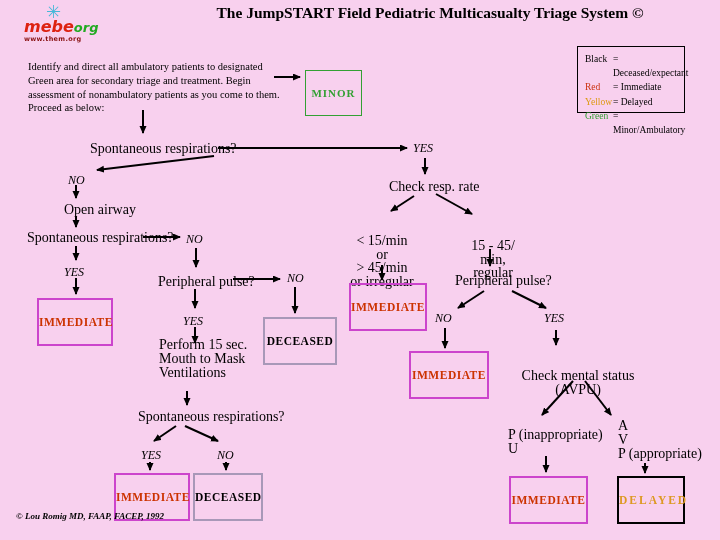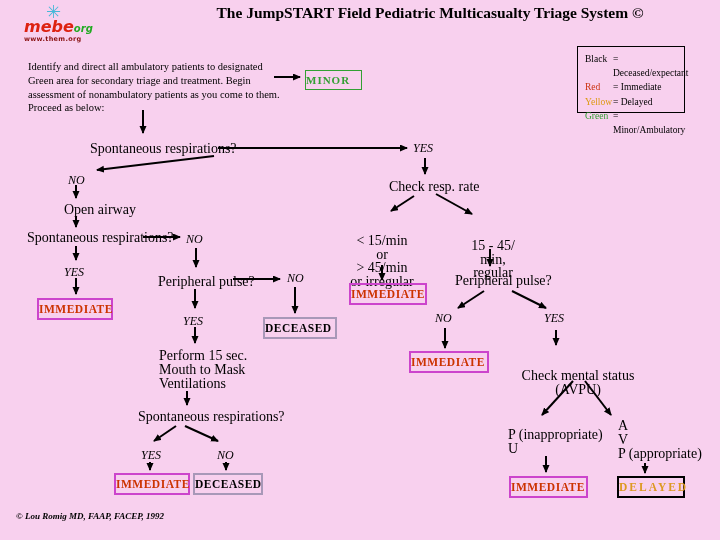--- a/index.html
+++ b/index.html
@@ -3,41 +3,41 @@
 <meta charset="utf-8">
 <style>
   html,body{margin:0;padding:0;}
   .page{position:relative;width:720px;height:540px;background:var(--background,#f8d0ee);
         font-family:"Liberation Serif","DejaVu Serif",serif;color:#000;overflow:hidden;}
   .abs{position:absolute;}
   .title{font-weight:bold;font-size:15.5px;text-align:center;}
   .node{position:absolute;font-size:14px;white-space:nowrap;}
   .pre{white-space:pre-line;}
   .yn{position:absolute;font-style:italic;font-size:12px;}
-  .bx{position:absolute;font-weight:bold;font-size:11.5px;letter-spacing:.5px;padding:3px 0;}
+  .bx{position:absolute;text-align:center;font-weight:bold;font-size:11.5px;letter-spacing:.5px;padding:16px 0;}
   .bx-imm{color:var(--immediate-text,#cc3300);border:2px solid var(--immediate-border,#cc44cc);}
   .bx-dec{color:var(--deceased-text,#000);border:2px solid var(--deceased-border,#a898b8);}
   .bx-del{color:var(--delayed-text,#dd9922);border:2px solid var(--delayed-border,#000);letter-spacing:2px;}
   .bx-minor{color:var(--minor-green,#33a033);border:1px solid var(--minor-green,#33a033);
             font-size:11px;letter-spacing:1px;font-weight:bold;}
   .legend{position:absolute;left:577px;top:46px;width:108px;height:67px;border:1px solid #000;
           padding:5px 4px 4px 7px;font-size:9.5px;line-height:14.2px;box-sizing:border-box;}
   .lg-row{display:flex;}
   .lg-color{width:28px;flex:none;}
   .lg-red{color:var(--legend-red,#cc3311);}
   .lg-yellow{color:var(--legend-yellow,#dd9911);}
   .lg-green{color:var(--legend-green,#33a033);}
   .intro{position:absolute;left:28px;top:60px;font-size:10.5px;line-height:13.8px;}
   .arrows{position:absolute;left:0;top:0;}
   .arrows line{stroke:#000;stroke-width:2;}
   .logo{position:absolute;left:24px;top:3px;line-height:1;}
   .logo-star{margin-left:22px;font-size:18px;color:var(--logo-star,#45b8d8);}
   .logo-name{font-family:"DejaVu Sans",sans-serif;font-weight:bold;font-style:italic;font-size:16px;
              color:var(--logo-name,#dd2211);margin-top:-2px;}
-  .logo-org{font-size:10px;color:var(--logo-org,#22aa22);}
+  .logo-org{font-size:13px;color:var(--logo-org,#22aa22);}
   .logo-site{font-size:6.5px;font-weight:bold;color:var(--logo-site,#881111);
              font-family:"DejaVu Sans",sans-serif;margin-top:1px;letter-spacing:.3px;}
   .copyright{position:absolute;left:16px;top:511px;font-size:9px;font-style:italic;font-weight:bold;}
   .ctr{text-align:center;margin-top:20px;}
 </style>
 </head>
 <body>
 
 <div class="page">
 
@@ -123,21 +123,21 @@
   <div class="node" style="left:27px;top:230px;">Spontaneous respirations?</div>
   <div class="yn" style="left:186px;top:232px;">NO</div>
   <div class="yn" style="left:64px;top:265px;">YES</div>
   <div class="bx bx-imm" style="left:37px;top:298px;width:72px;">IMMEDIATE</div>
 
   <div class="node" style="left:158px;top:274px;">Peripheral pulse?</div>
   <div class="yn" style="left:287px;top:271px;">NO</div>
   <div class="bx bx-dec" style="left:263px;top:317px;width:70px;">DECEASED</div>
   <div class="yn" style="left:183px;top:314px;">YES</div>
 
-  <div class="node pre" style="left:159px;top:349px;line-height:13.8px;">Perform 15 sec.
+  <div class="node pre" style="left:159px;top:338px;line-height:13.8px;">Perform 15 sec.
 Mouth to Mask
 Ventilations</div>
   <div class="node" style="left:138px;top:409px;">Spontaneous respirations?</div>
   <div class="yn" style="left:141px;top:448px;">YES</div>
   <div class="yn" style="left:217px;top:448px;">NO</div>
   <div class="bx bx-imm" style="left:114px;top:473px;width:72px;">IMMEDIATE</div>
   <div class="bx bx-dec" style="left:193px;top:473px;width:66px;">DECEASED</div>
 
   <div class="node" style="left:389px;top:179px;">Check resp. rate</div>
   <div class="node pre ctr" style="left:350px;top:214px;width:64px;line-height:13.5px;">&lt; 15/min

